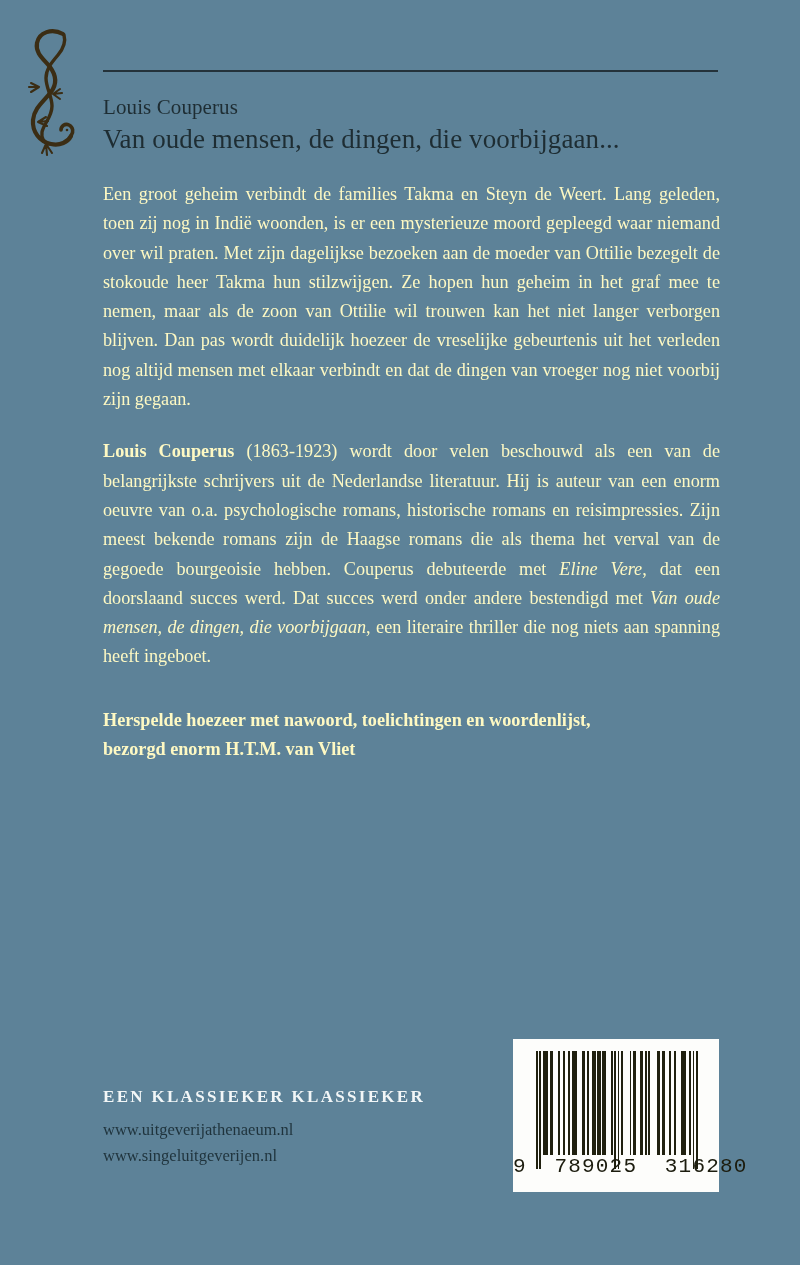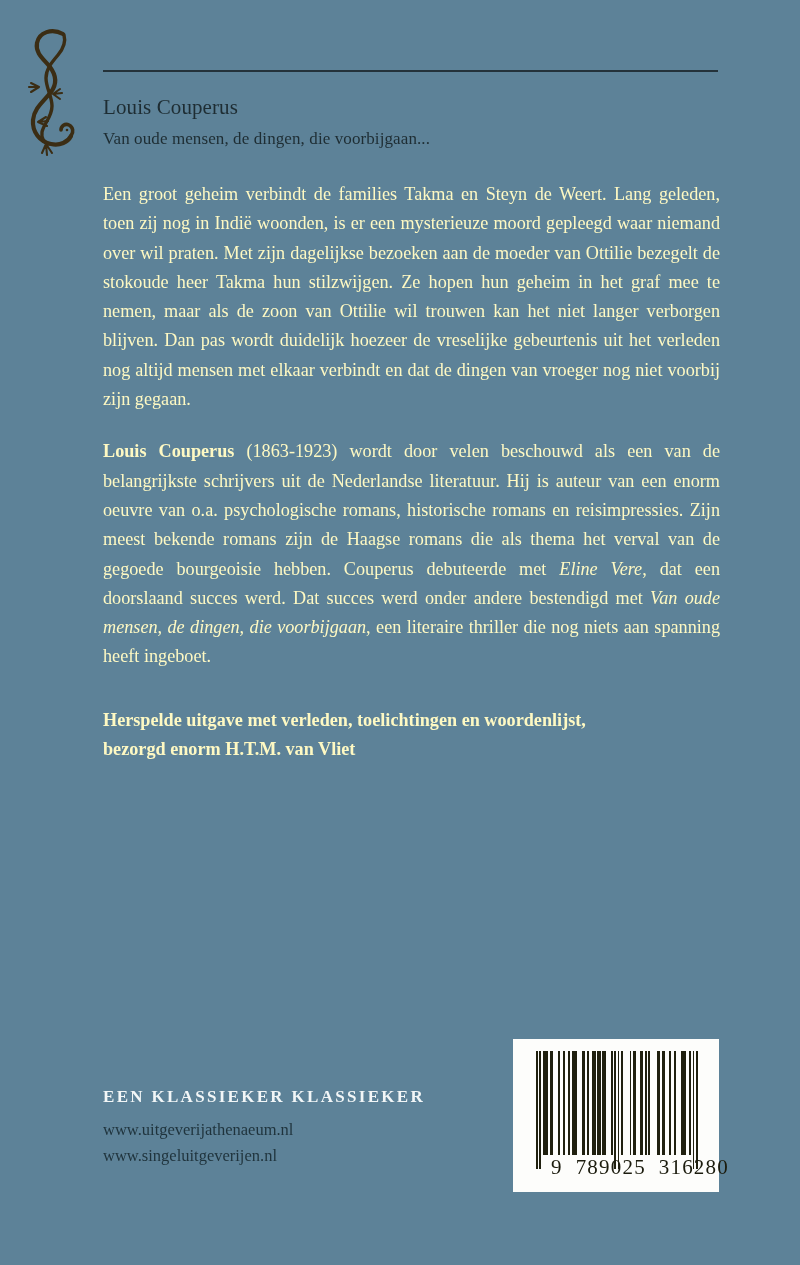--- a/index.html
+++ b/index.html
@@ -49,21 +49,21 @@
     top: 92px;
     width: 640px;
     color: #1e2d33;
   }
   .author-name {
     font-size: 21px;
     line-height: 31px;
     letter-spacing: .1px;
   }
   .book-title {
-    font-size: 17px;
+    font-size: 27px;
     line-height: 32px;
     letter-spacing: .1px;
   }
 
   
   .body-copy {
     position: absolute;
     left: 103px;
     top: 180px;
     width: 617px;
@@ -126,27 +126,25 @@
     background: #20200f;
     height: 100%;
   }
   .barcode-bars span.tall { height: 118px; }
   .barcode-bars span.gap { background: transparent; }
   .barcode-digits {
     position: absolute;
     left: 0;
     top: 116px;
     width: 206px;
-    text-align: center;
-    font-family: Liberation Serif, serif;
+    font-family: Liberation Mono, monospace;
     font-size: 21px;
     letter-spacing: 1.2px;
     color: #1c1c0e;
     white-space: pre;
-    margin-left: 24px;
   }
 </style>
 </head>
 <body>
 
 <div class="cover">
 
   <div class="logo">
     <svg viewBox="0 0 60 140" xmlns="http://www.w3.org/2000/svg">
       <g fill="none" stroke="#3b2d14" stroke-linecap="round" stroke-linejoin="round">
@@ -171,21 +169,21 @@
   <div class="top-rule"></div>
 
   <div class="heading">
     <div class="author-name">Louis Couperus</div>
     <div class="book-title">Van oude mensen, de dingen, die voorbijgaan...</div>
   </div>
 
   <div class="body-copy">
     <p>Een groot geheim verbindt de families Takma en Steyn de Weert. Lang geleden, toen zij nog in Indië woonden, is er een mysterieuze moord gepleegd waar niemand over wil praten. Met zijn dagelijkse bezoeken aan de moeder van Ottilie bezegelt de stokoude heer Takma hun stilzwijgen. Ze hopen hun geheim in het graf mee te nemen, maar als de zoon van Ottilie wil trouwen kan het niet langer verborgen blijven. Dan pas wordt duidelijk hoezeer de vreselijke gebeurtenis uit het verleden nog altijd mensen met elkaar verbindt en dat de dingen van vroeger nog niet voorbij zijn gegaan.</p>
     <p><b>Louis Couperus</b><span> (1863-1923) wordt door velen beschouwd als een van de belangrijkste schrijvers uit de Nederlandse literatuur. Hij is auteur van een enorm oeuvre van o.a. psychologische romans, historische romans en reisimpressies. Zijn meest bekende romans zijn de Haagse romans die als thema het verval van de gegoede bourgeoisie hebben. Couperus debuteerde met </span><i>Eline Vere</i><span>, dat een doorslaand succes werd. Dat succes werd onder andere bestendigd met </span><i>Van oude mensen, de dingen, die voorbijgaan</i><span>, een literaire thriller die nog niets aan spanning heeft ingeboet.</span></p>
-    <p class="note note-gap"><span>Herspelde uitgave met verleden, toelichtingen en woordenlijst,</span><br><span>bezorgd enorm H.T.M. van Vliet</span></p>
+    <p class="note note-gap"><span>Herspelde hoezeer met nawoord, toelichtingen en woordenlijst,</span><br><span>bezorgd enorm H.T.M. van Vliet</span></p>
   </div>
 
   <div class="footer">
     <div class="imprint-line">EEN KLASSIEKER KLASSIEKER</div>
     <div class="site-line">www.uitgeverijathenaeum.nl</div>
     <div class="site-line">www.singeluitgeverijen.nl</div>
   </div>
 
   <div class="barcode-panel">
     <div class="barcode-bars" id="barcode-bars">

